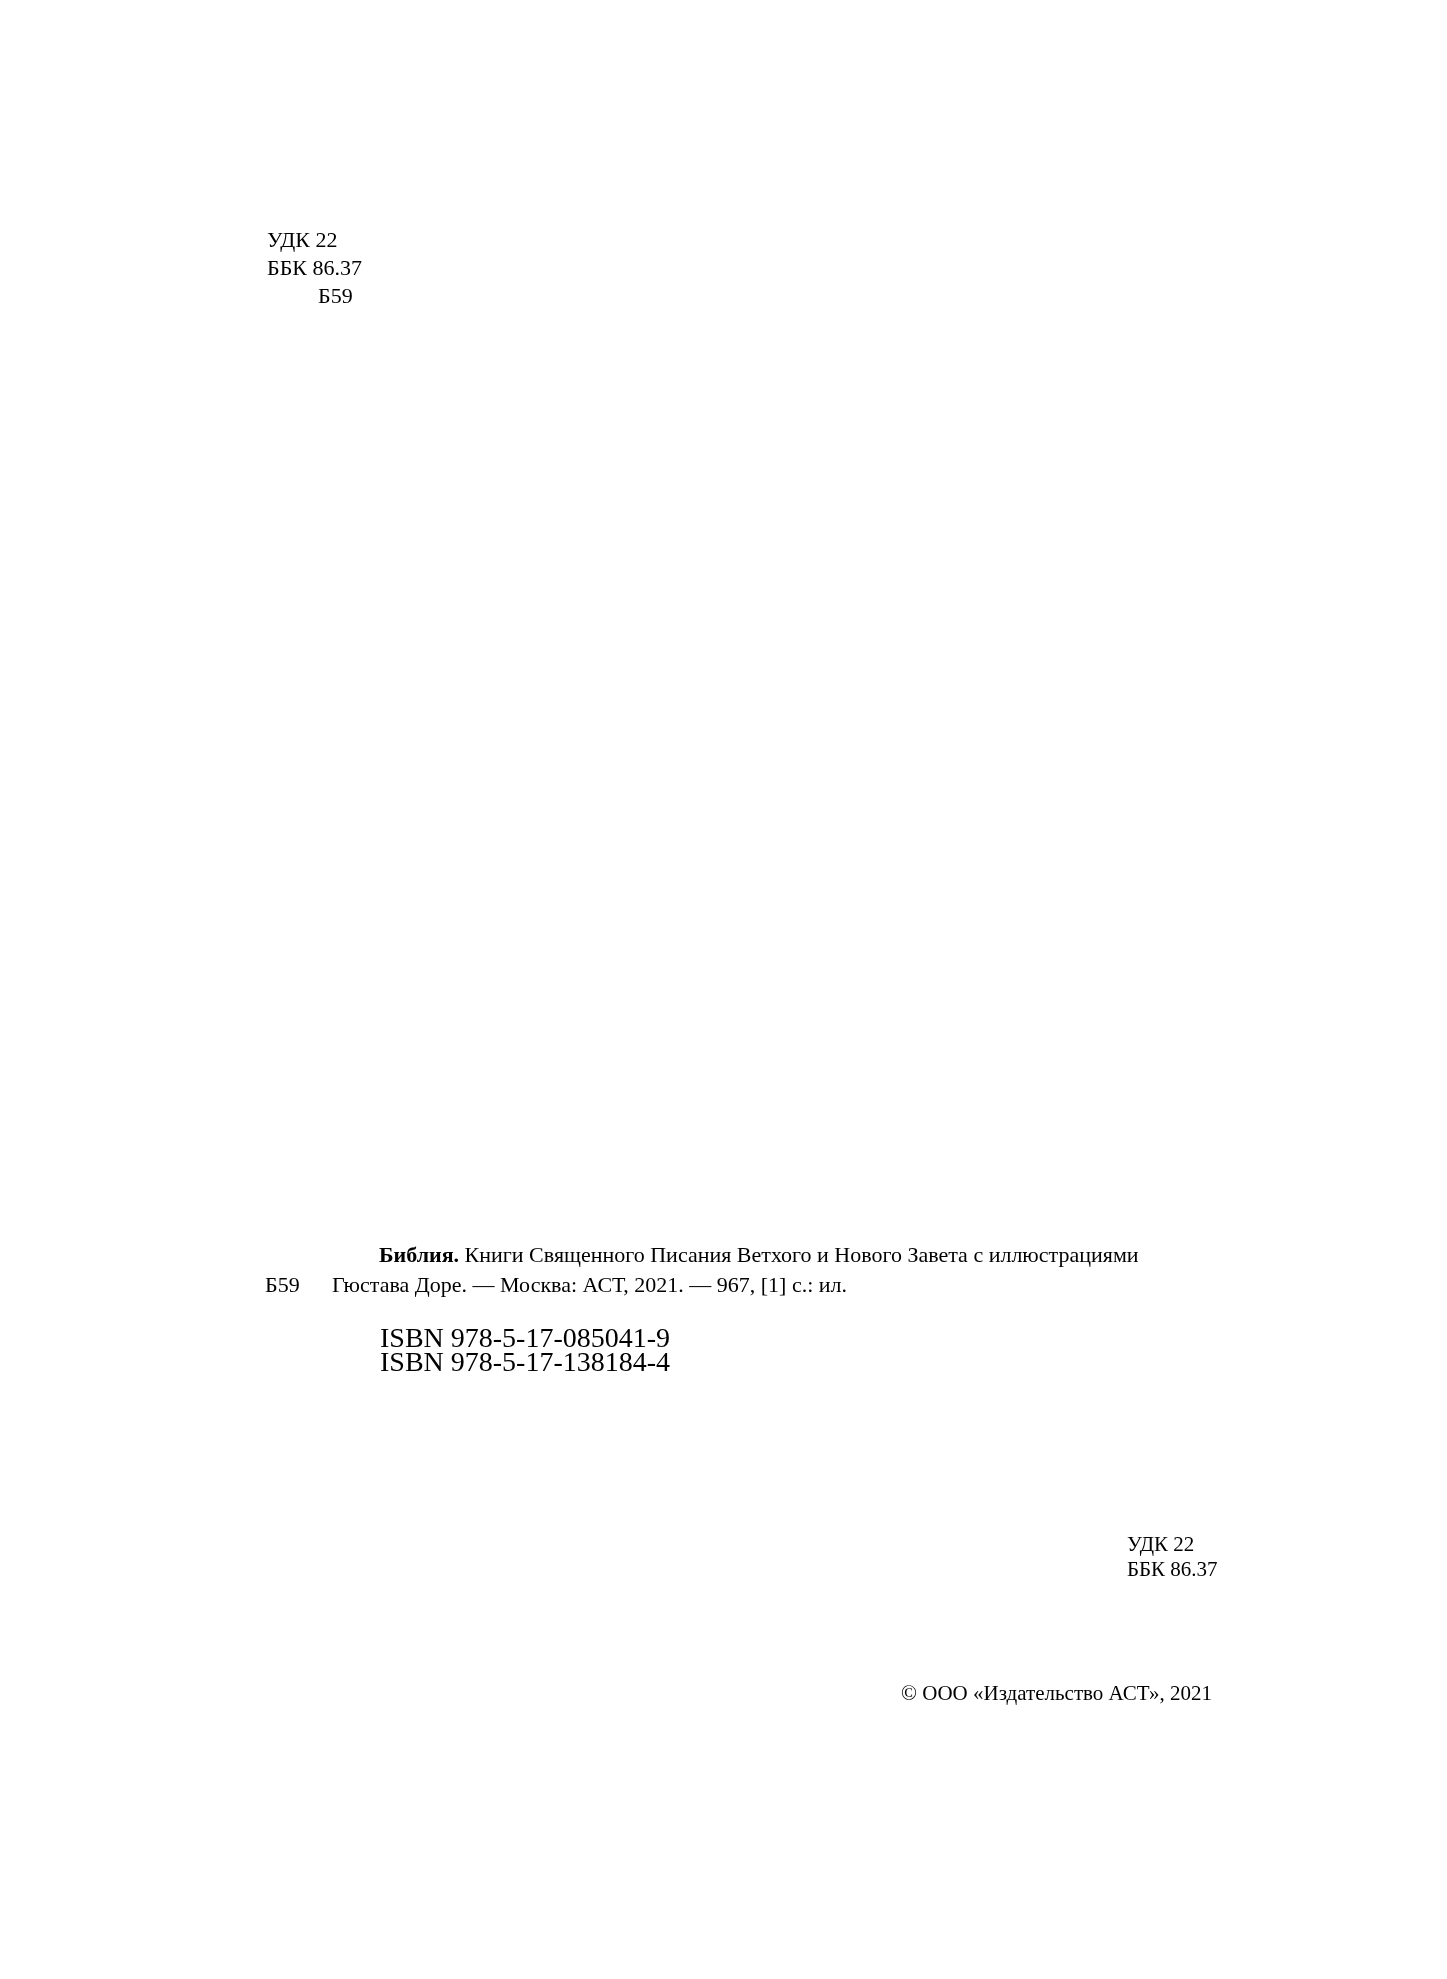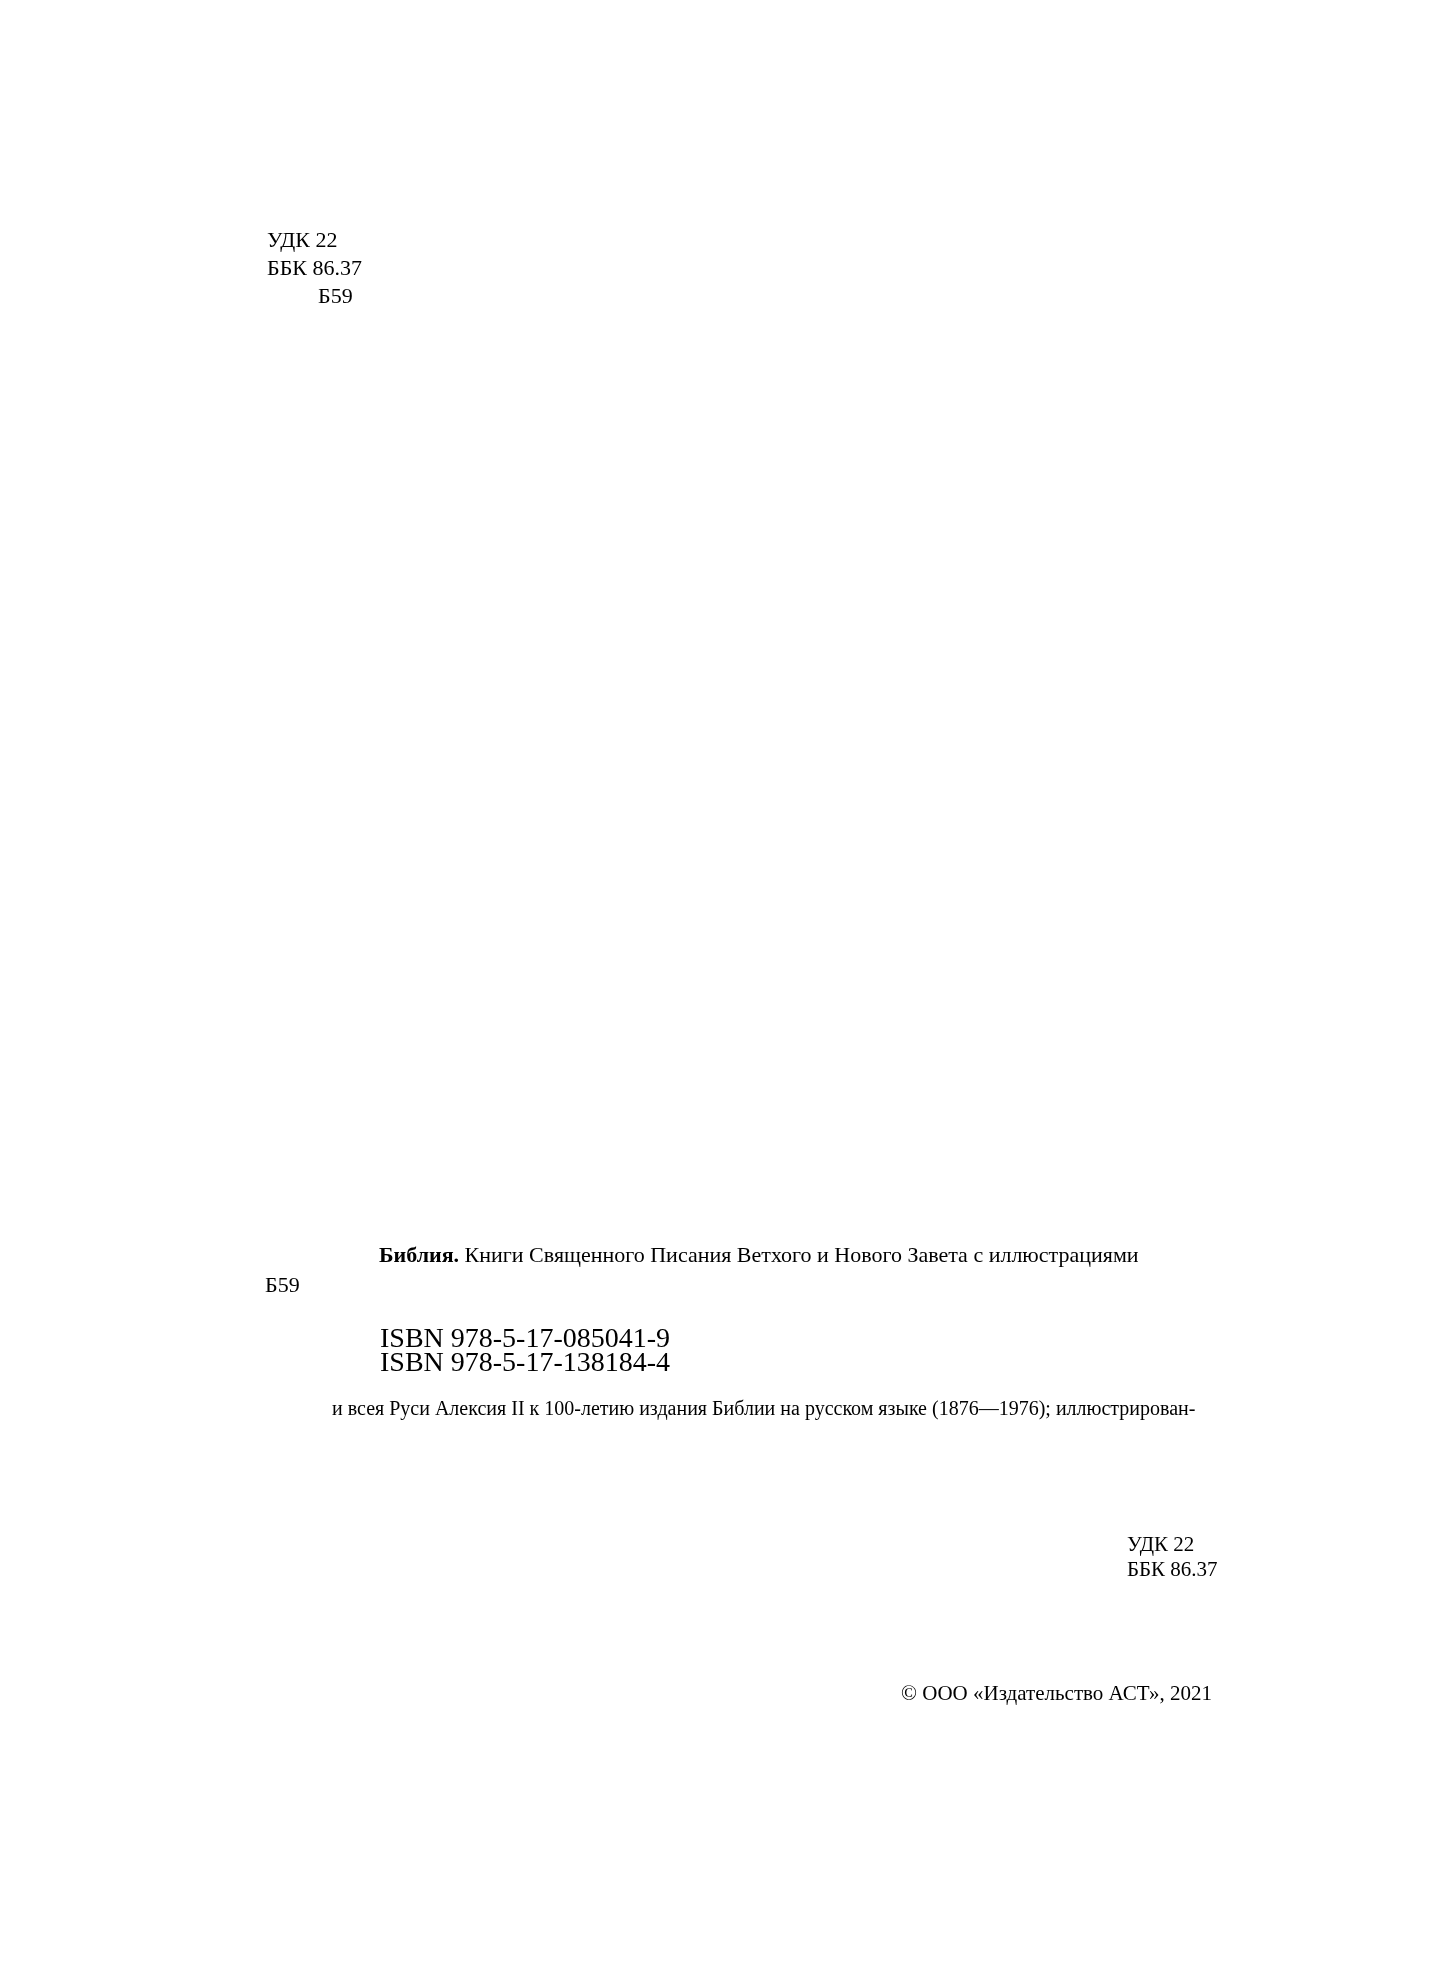--- a/index.html
+++ b/index.html
@@ -98,28 +98,28 @@
   <div class="top-class">
     <div class="line">УДК 22</div>
     <div class="line">ББК 86.37</div>
     <div class="line indent-code">Б59</div>
   </div>
 
   <div class="entry-line1 line">
     <span class="bold">Библия.</span><span> Книги Священного Писания Ветхого и Нового Завета с иллюстрациями</span>
   </div>
   <div class="entry-code line">Б59</div>
+  <div class="entry-line2 line">Гюстава Доре. — Москва: АСТ, 2021. — 967, [1] с.: ил.</div>
 
   <div class="isbn-block">
     <div class="line">ISBN 978-5-17-085041-9</div>
     <div class="line">ISBN 978-5-17-138184-4</div>
   </div>
 
   <div class="annotation">
-    <div class="line">и всея Руси Алексия II к 100-летию издания Библии на русском языке (1876—1976); иллюстрирован-</div>
   </div>
 
   <div class="bottom-class">
     <div class="line">УДК 22</div>
     <div class="line">ББК 86.37</div>
   </div>
 
   <div class="copyright line">© ООО «Издательство АСТ», 2021</div>
 
 </div>

